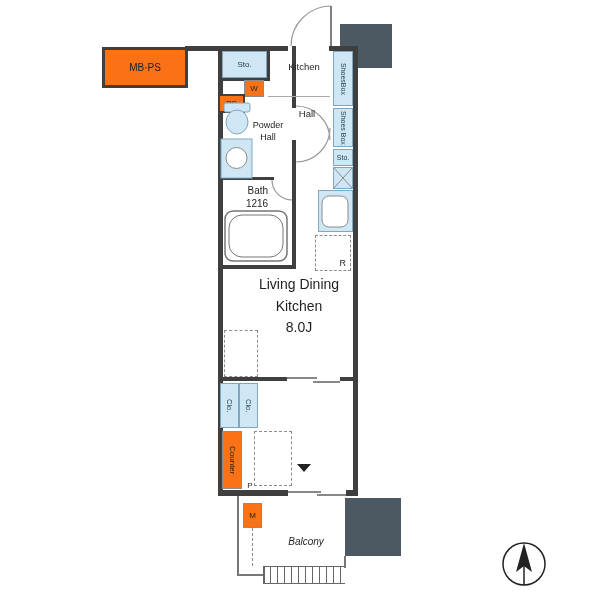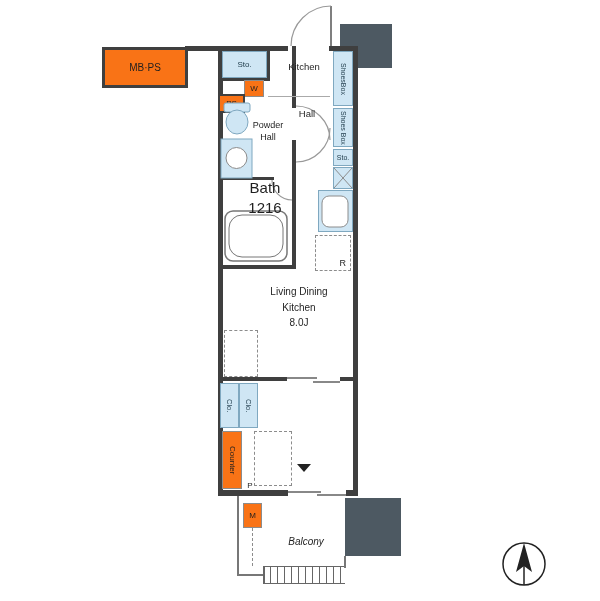--- a/index.html
+++ b/index.html
@@ -146,21 +146,21 @@
       <circle cx="524" cy="564" r="21" fill="none" stroke="#222" stroke-width="1.5"></circle>
       <polygon points="524,543 532,572 524,566 516,572" fill="#222"></polygon>
       <line x1="524" y1="566" x2="524" y2="585" stroke="#222" stroke-width="1.5"></line>
     </g>
   </svg>
 
   <div class="lbl" style="left:304px;top:67px;font-size:9.5px;">Kitchen</div>
   <div class="lbl" style="left:307px;top:114px;font-size:9.5px;text-align:right;">Hall</div>
   <div class="lbl" style="left:268px;top:132px;font-size:9px;">Powder
 Hall</div>
-  <div class="lbl" style="left:265px;top:197px;font-size:15px;">Bath
+  <div class="lbl" style="left:257px;top:197px;font-size:10px;text-align:right;">Bath
 1216</div>
-  <div class="lbl" style="left:299px;top:307px;font-size:10px;line-height:1.55;">Living Dining
+  <div class="lbl" style="left:299px;top:307px;font-size:14px;line-height:1.55;">Living Dining
 Kitchen
 8.0J</div>
   <div class="lbl" style="left:250px;top:486px;font-size:8px;">P</div>
   <div class="lbl" style="left:306px;top:541px;font-size:10px;font-style:italic;">Balcony</div>
 
 </div>
 
 </body></html>

